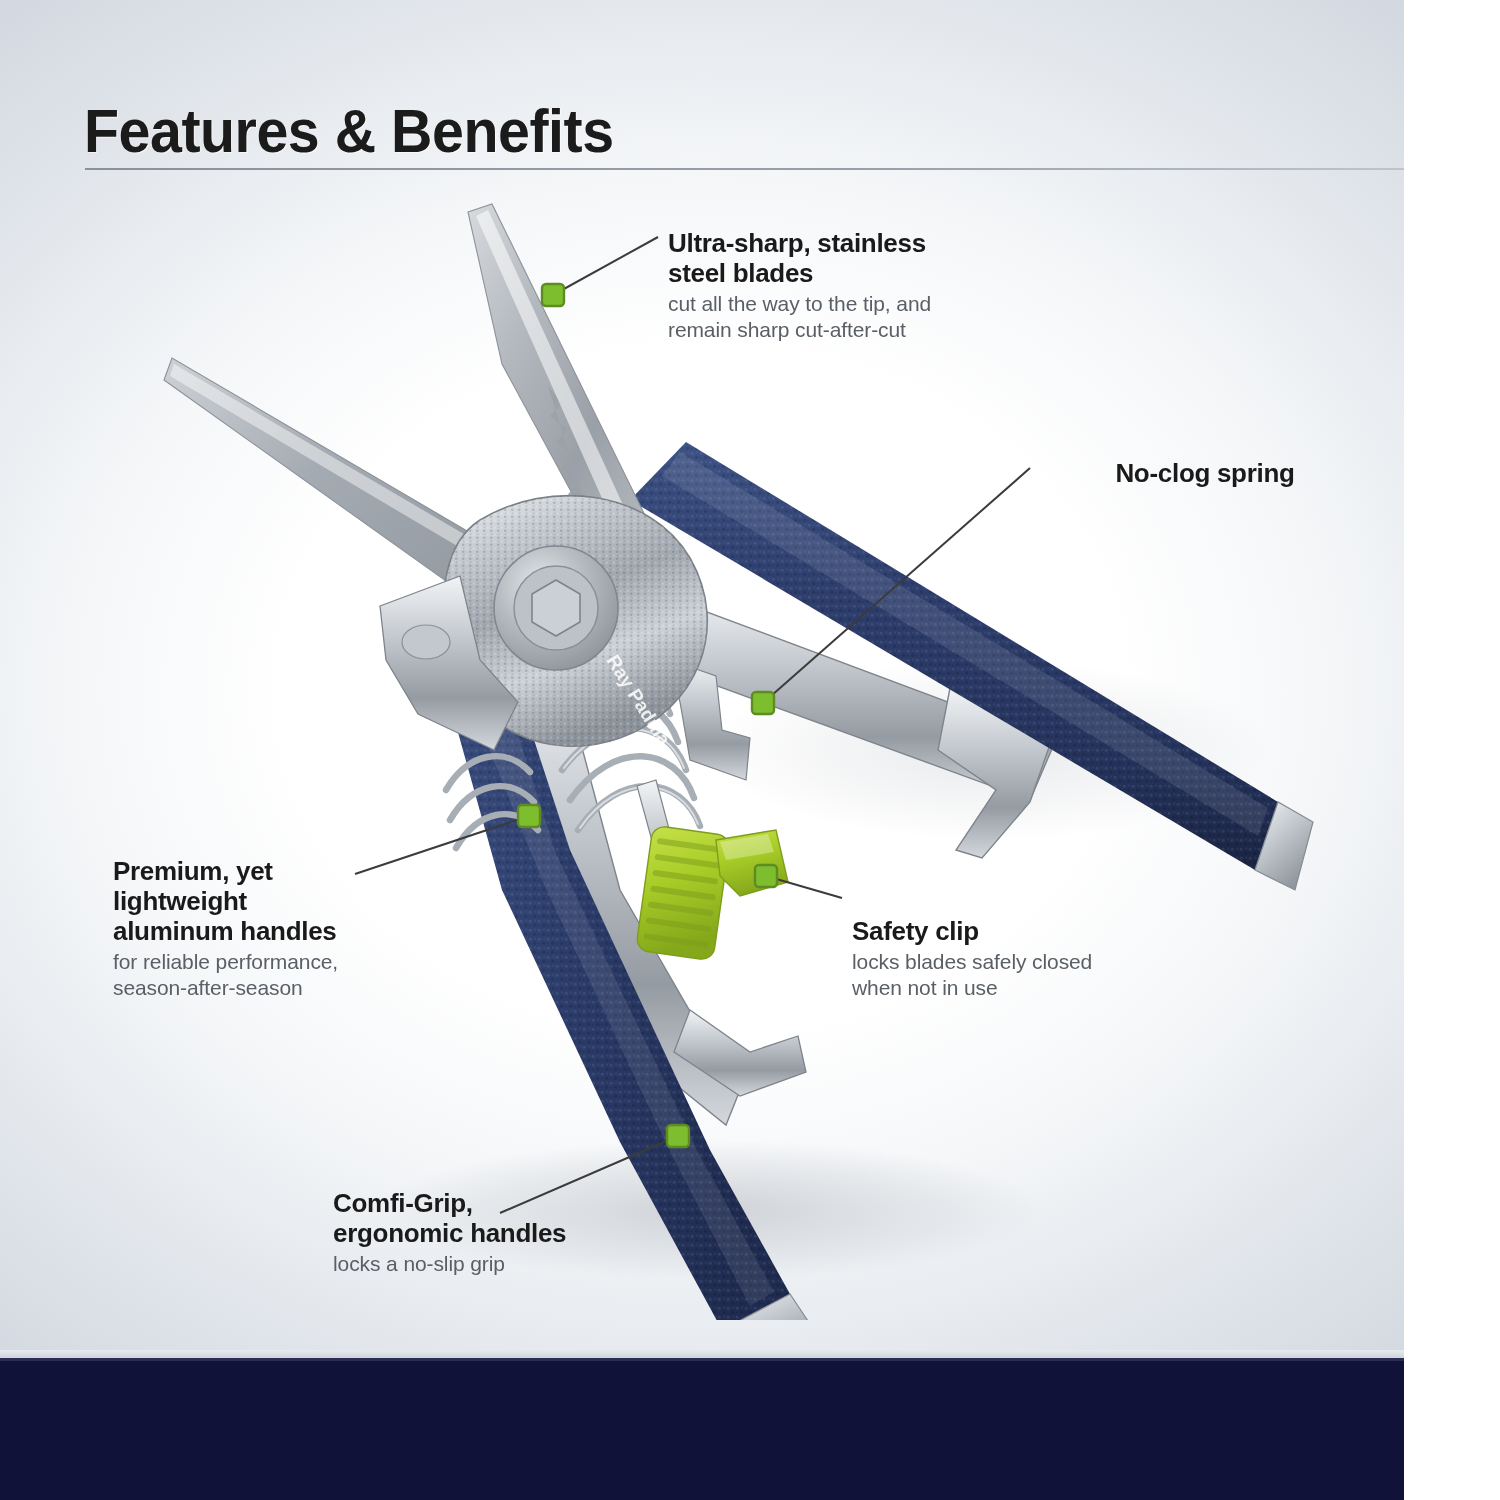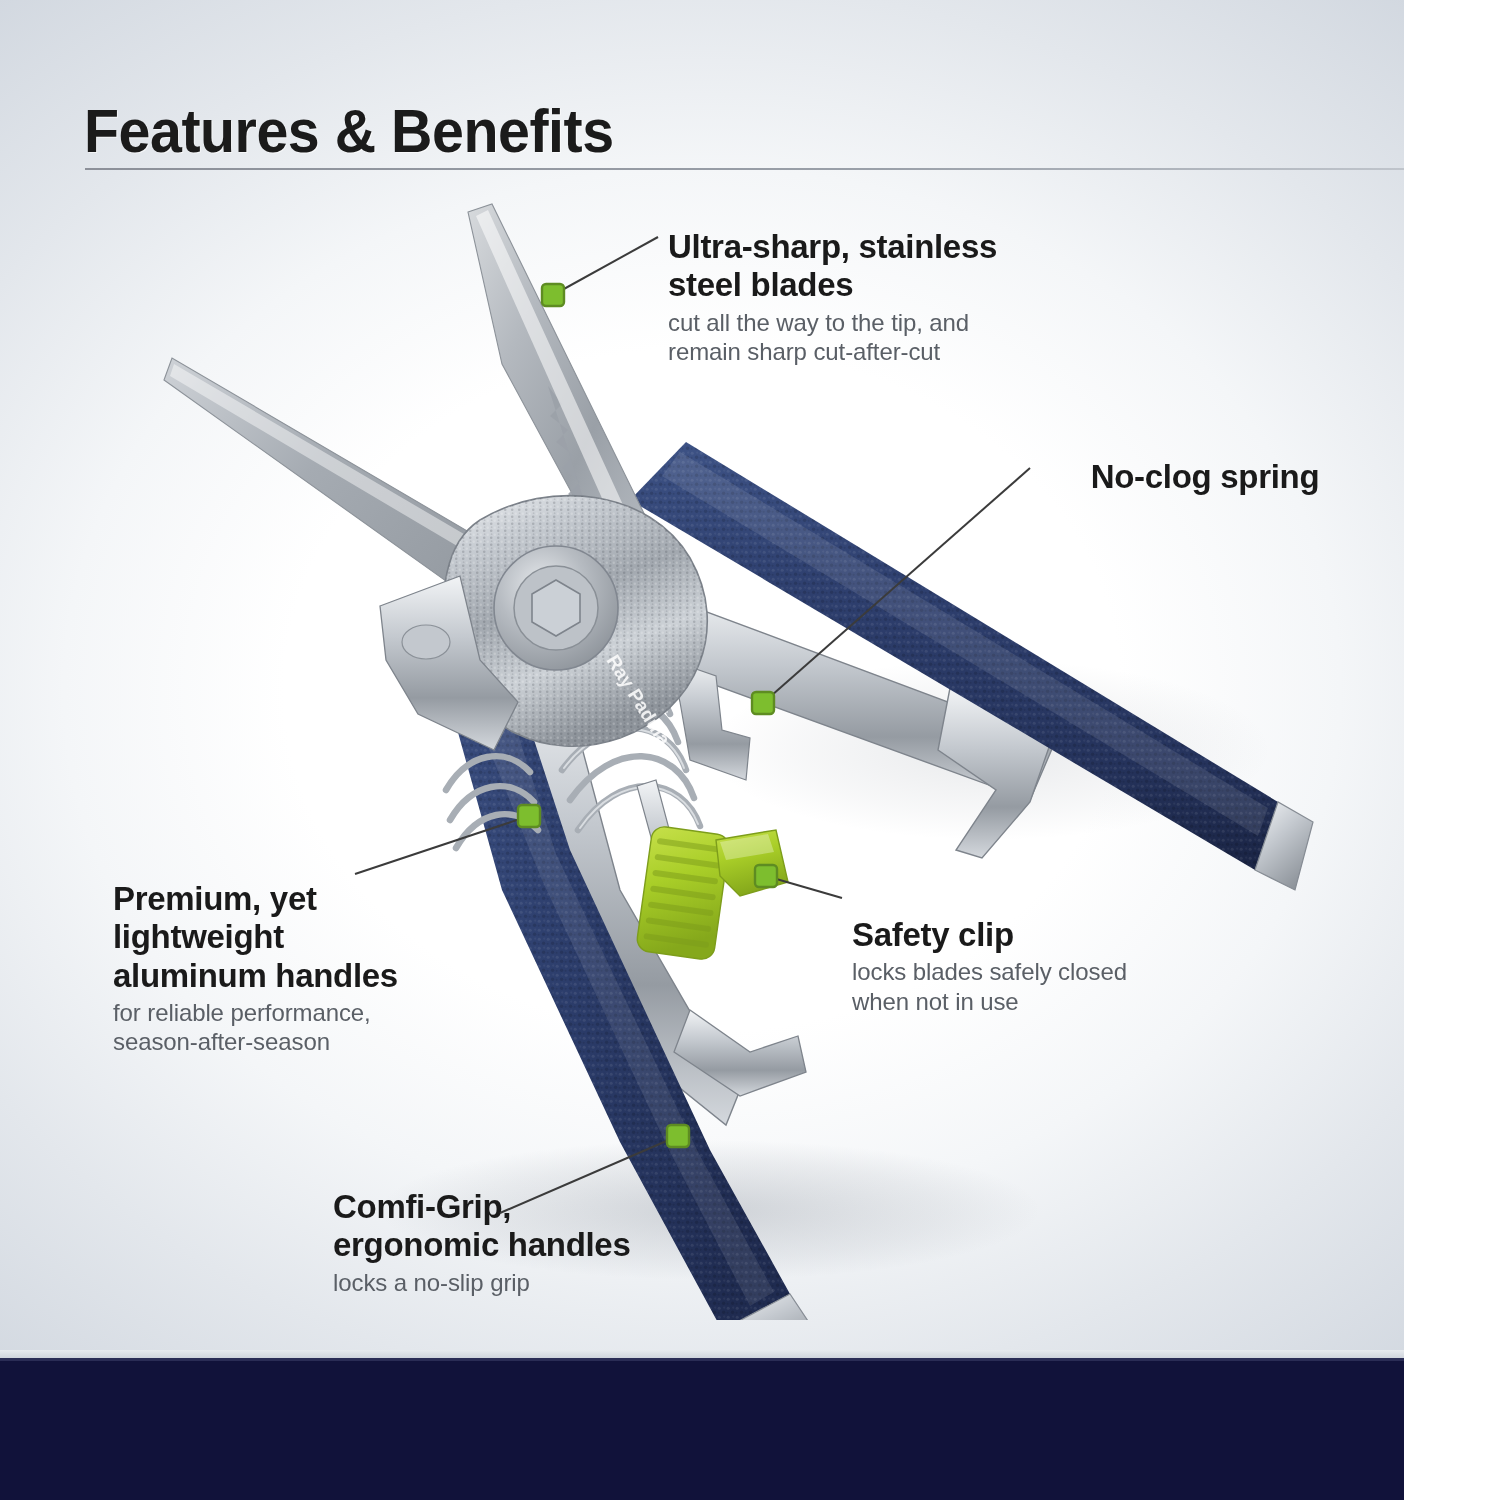--- a/index.html
+++ b/index.html
@@ -55,42 +55,42 @@
     width: 1220px;
     height: 1130px;
   }
   #product-illustration svg { display: block; width: 100%; height: 100%; }
 
   
   .callout {
     position: absolute;
   }
   .callout-heading {
-    font-size: 33px;
+    font-size: 26px;
     font-weight: bold;
     color: #1a1a1a;
     line-height: 1.16;
     letter-spacing: -0.3px;
     margin: 0;
     white-space: pre-line;
   }
   .callout-body {
-    font-size: 24px;
+    font-size: 21px;
     font-weight: normal;
     color: #5a5f66;
     line-height: 1.22;
     margin: 3px 0 0 0;
     letter-spacing: -0.1px;
     white-space: pre-line;
   }
 
   #callout-blades   { left: 668px; top: 228px;  width: 400px; }
   #callout-spring   { left: 1040px; top: 458px; width: 330px; text-align: center; }
   #callout-safety   { left: 852px; top: 868px;  width: 330px; margin-top: 48px; }
-  #callout-aluminum { left: 113px; top: 856px;  width: 370px; margin-top: 24px; }
+  #callout-aluminum { left: 113px; top: 856px;  width: 370px; }
   #callout-comfi    { left: 285px; top: 1188px; width: 360px; margin-left: 48px; }
 
   
   #annotation-layer {
     position: absolute;
     left: 0; top: 0;
     width: 1500px;
     height: 1500px;
     pointer-events: none;
   }

